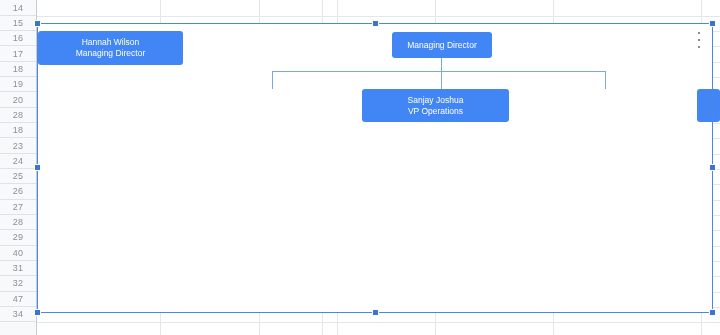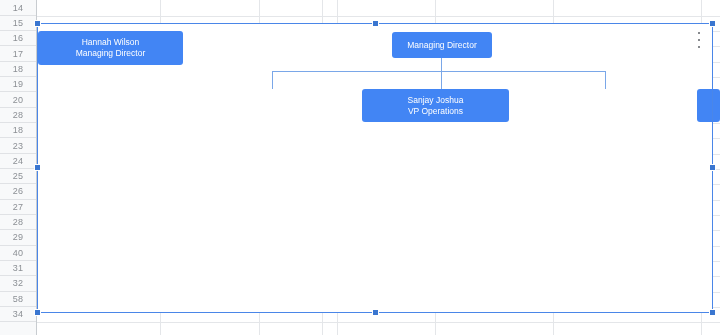--- a/index.html
+++ b/index.html
@@ -194,21 +194,21 @@
       <div class="row-head" style="top: 138.38px; height: 15.32px;">23</div>
       <div class="row-head" style="top: 153.7px; height: 15.32px;">24</div>
       <div class="row-head" style="top: 169.02px; height: 15.32px;">25</div>
       <div class="row-head" style="top: 184.34px; height: 15.32px;">26</div>
       <div class="row-head" style="top: 199.66px; height: 15.32px;">27</div>
       <div class="row-head" style="top: 214.98px; height: 15.32px;">28</div>
       <div class="row-head" style="top: 230.3px; height: 15.32px;">29</div>
       <div class="row-head" style="top: 245.62px; height: 15.32px;">40</div>
       <div class="row-head" style="top: 260.94px; height: 15.32px;">31</div>
       <div class="row-head" style="top: 276.26px; height: 15.32px; text-align: center;">32</div>
-      <div class="row-head" style="top: 291.58px; height: 15.32px;">58</div>
+      <div class="row-head" style="top: 291.58px; height: 15.32px;">47</div>
       <div class="row-head" style="top: 306.9px; height: 15.32px;">34</div>
     </div>
 
   <div class="chart-object" style="left:38px; top:24px; width:674px; height:288px;"></div>
 
   <div class="conn conn-v" style="left:441px; top:58px; height:14px;"></div>
   <div class="conn conn-h" style="left:272px; top:71px; width:334px;"></div>
   <div class="conn conn-v" style="left:272px; top:71px; height:18px;"></div>
   <div class="conn conn-v" style="left:441px; top:71px; height:18px;"></div>
   <div class="conn conn-v" style="left:605px; top:71px; height:18px;"></div>

